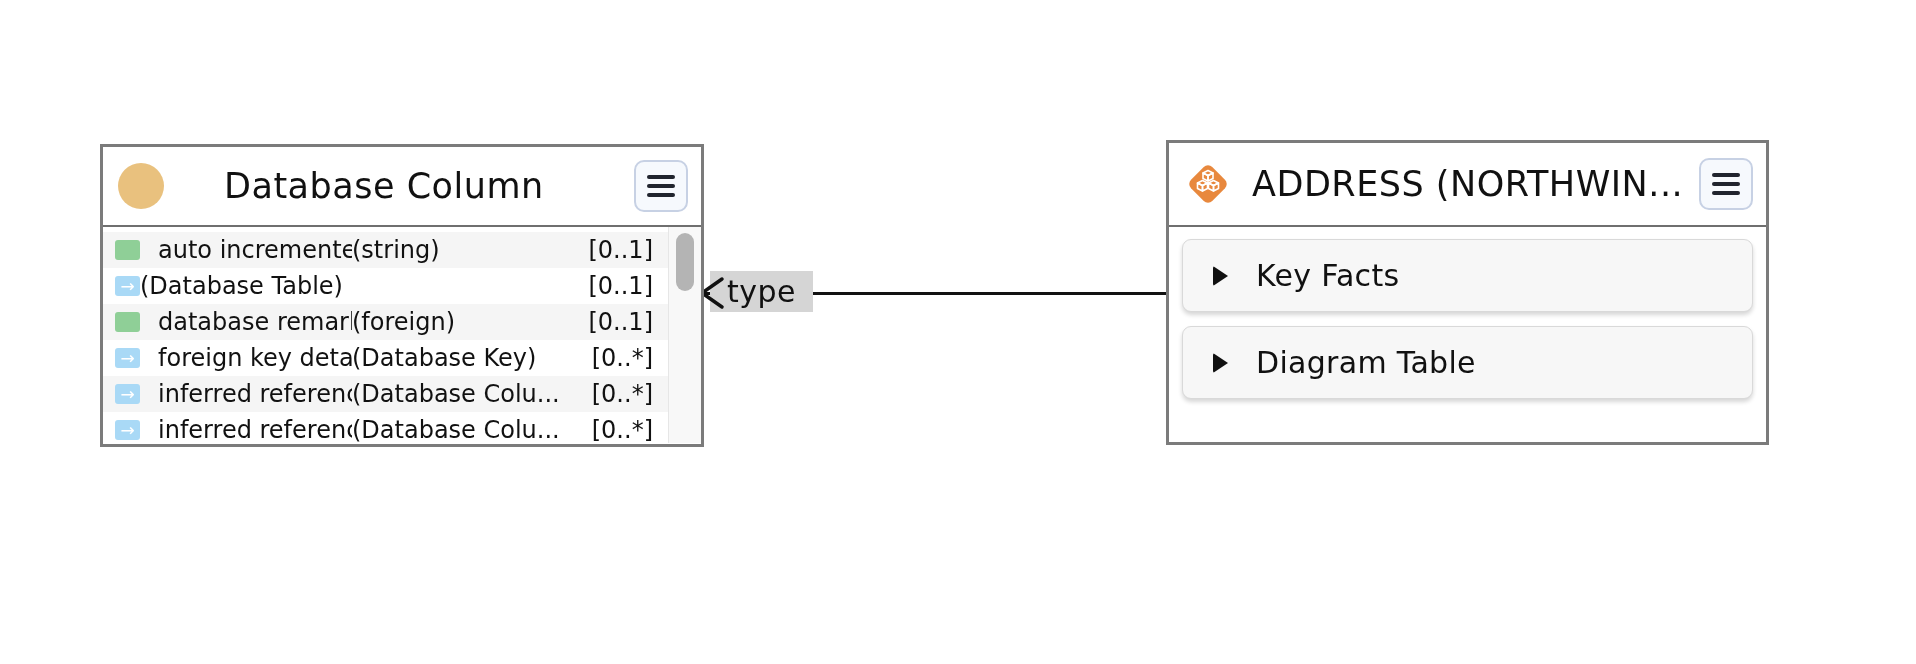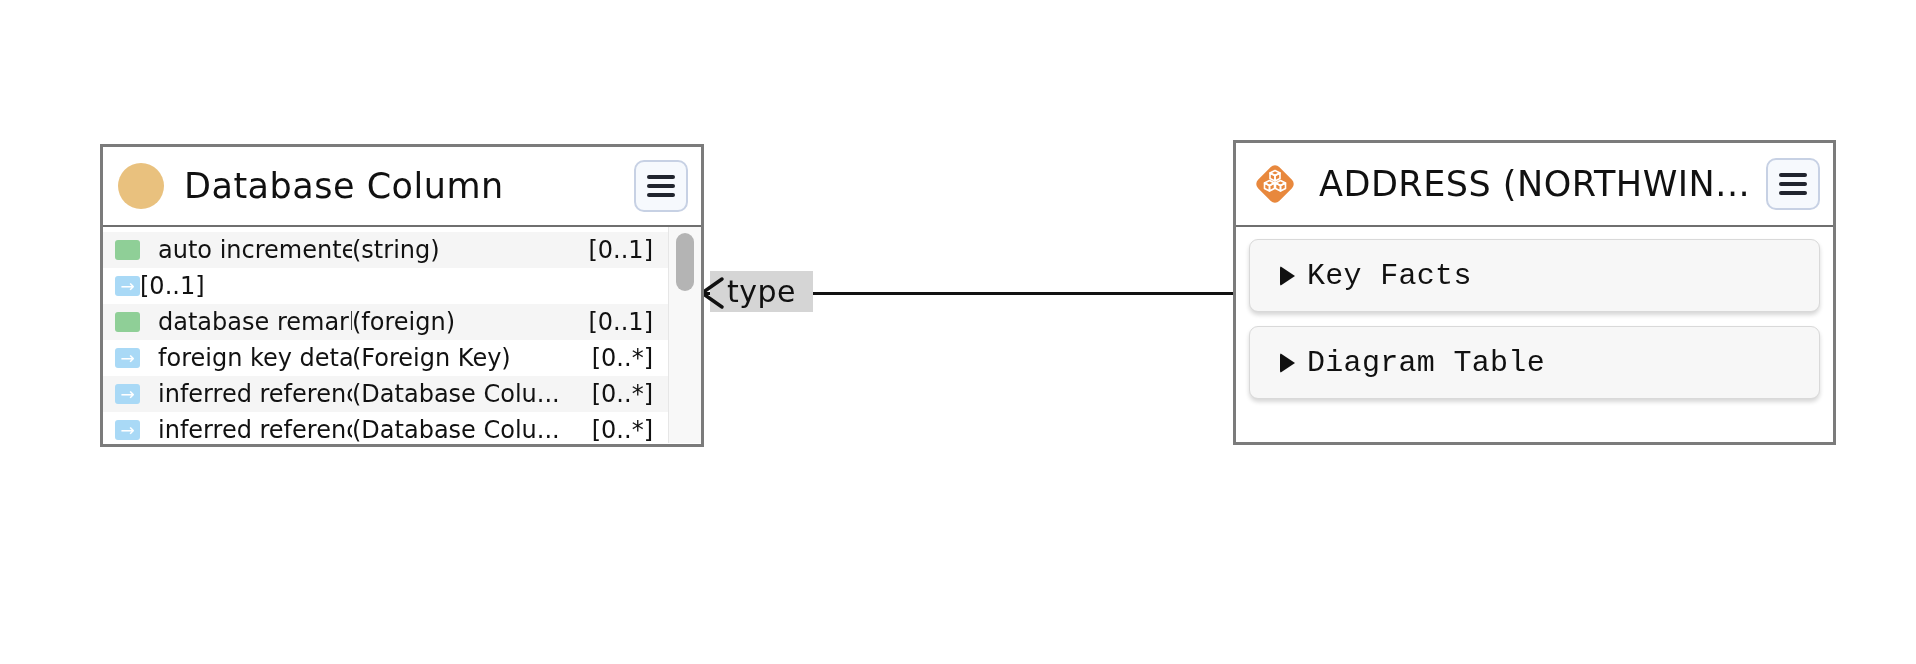--- a/index.html
+++ b/index.html
@@ -13,29 +13,29 @@
     color: #111;
   }
 
   
   .node {
     position: absolute;
     background: #fff;
     border: 3px solid #7b7b7b;
   }
   #left-node  { left: 100px;  top: 144px; width: 604px; height: 303px; }
-  #right-node { left: 1233px; top: 140px; width: 603px; height: 305px; }
+  #right-node { left: 1166px; top: 140px; width: 603px; height: 305px; }
 
   .node-header {
     display: flex; align-items: center;
     padding: 0 13px;
     border-bottom: 2px solid #6f6f6f;
     background: #fff;
   }
-  #left-node  .node-header { height: 80px; }
+  #left-node  .node-header { height: 80px; gap: 40px; }
   #right-node .node-header { height: 84px; }
 
   .class-circle {
     width: 46px; height: 46px; border-radius: 50%;
     background: #E9C17E;
     flex: 0 0 46px; margin-left: 2px;
   }
   .node-title {
     font-size: 35px; line-height: 1.1;
     margin-left: 20px;
@@ -109,21 +109,21 @@
     margin-bottom: 14px;
     cursor: pointer;
   }
   .tri {
     width: 0; height: 0;
     border-left: 15px solid #101010;
     border-top: 10px solid transparent;
     border-bottom: 10px solid transparent;
     border-radius: 2px;
   }
-  .section-label { font-size: 30px; margin-left: 12px; letter-spacing: 0.3px; font-family: Liberation Mono, monospace; }
+  .section-label { font-size: 30px; margin-left: 28px; letter-spacing: 0.3px; }
 
   
   #edge-line {
     position: absolute;
     left: 704px; top: 292px;
     width: 532px; height: 3px;
     background: #111;
   }
   #edge-label {
     position: absolute;
@@ -162,32 +162,33 @@
   </div>
   <div class="prop-list">
     <div class="prop-row alt">
       <span class="prop-icon literal"></span>
       <span class="prop-name">auto incremented</span>
       <span class="prop-type">(string)</span>
       <span class="prop-card">[0..1]</span>
     </div>
     <div class="prop-row">
       <span class="prop-icon object">→</span>
+      <span class="prop-type">(Database Table)</span>
       <span class="prop-card">[0..1]</span>
     </div>
     <div class="prop-row alt">
       <span class="prop-icon literal"></span>
       <span class="prop-name">database remark</span>
       <span class="prop-type">(foreign)</span>
       <span class="prop-card">[0..1]</span>
     </div>
     <div class="prop-row">
       <span class="prop-icon object">→</span>
       <span class="prop-name">foreign key details</span>
-      <span class="prop-type">(Foreign Key)</span>
+      <span class="prop-type">(Database Key)</span>
       <span class="prop-card">[0..*]</span>
     </div>
     <div class="prop-row alt">
       <span class="prop-icon object">→</span>
       <span class="prop-name">inferred referenc...</span>
       <span class="prop-type">(Database Colu...</span>
       <span class="prop-card">[0..*]</span>
     </div>
     <div class="prop-row">
       <span class="prop-icon object">→</span>

